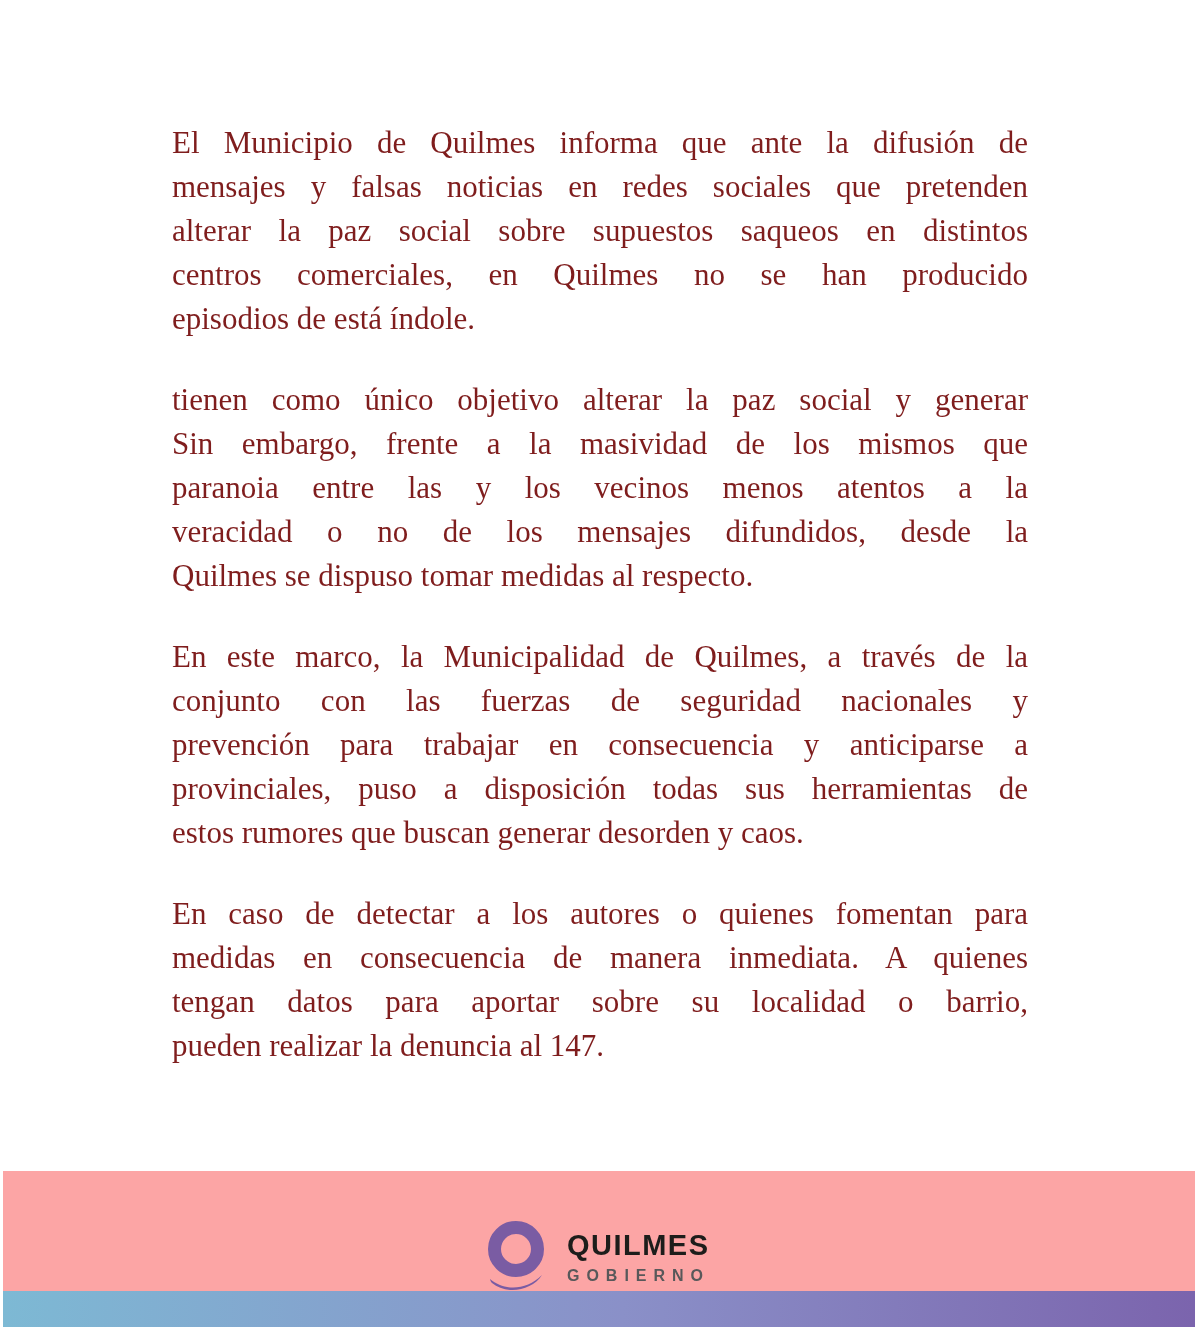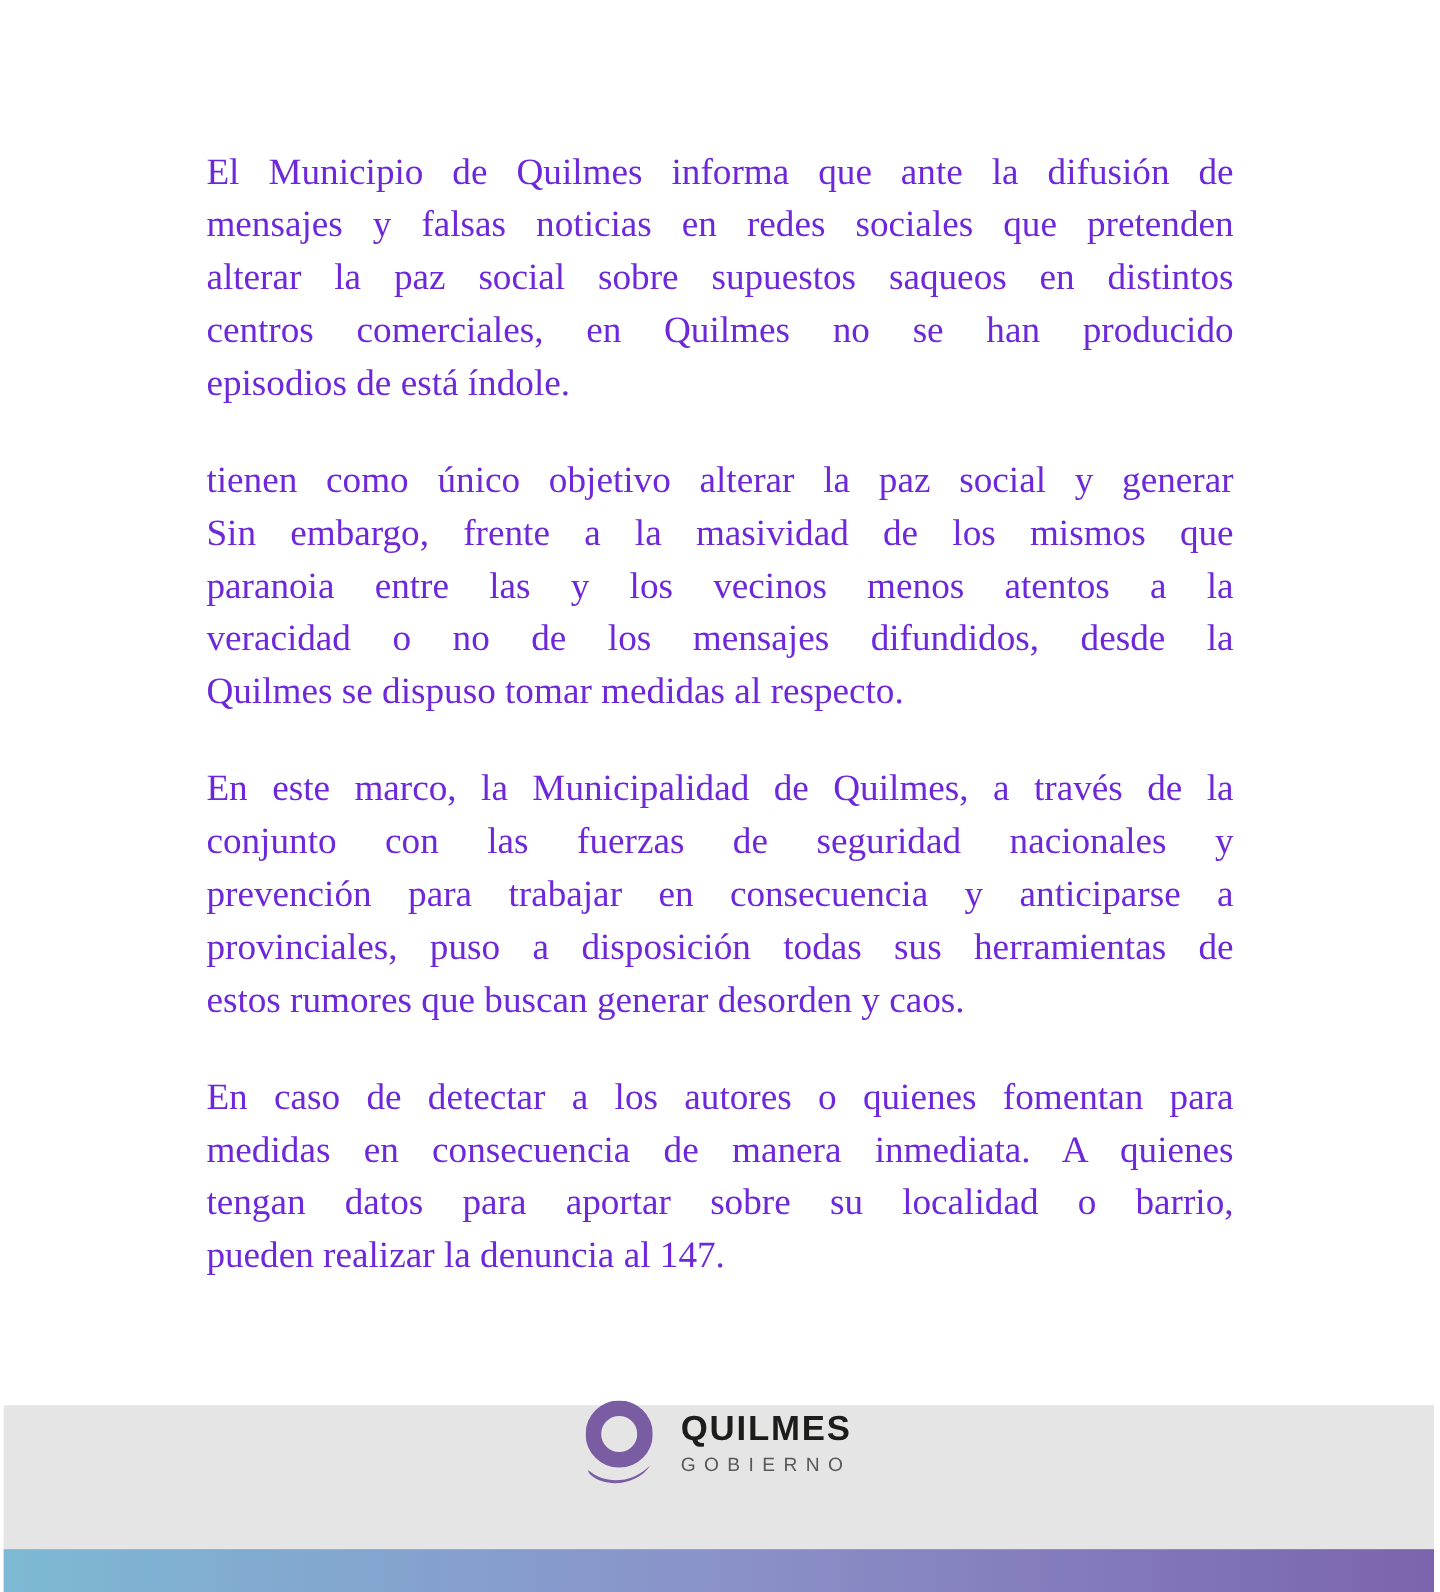--- a/index.html
+++ b/index.html
@@ -15,21 +15,21 @@
     overflow: hidden;
     font-family: "Liberation Serif", "DejaVu Serif", serif;
   }
 
   
   .doc {
     position: absolute;
     top: 121px;
     left: 172px;
     width: 856px;
-    color: #6d28d9;
+    color: #7f1d1d;
     font-size: 31px;
     line-height: 44px;
   }
   .para { margin: 0 0 37px 0; }
   .para:last-child { margin-bottom: 0; }
   .line {
     text-align: justify;
     text-align-last: justify;
     white-space: nowrap;
     overflow: hidden;
@@ -38,44 +38,44 @@
     text-align-last: left;
   }
 
   
   .footer {
     position: absolute;
     top: 1171px;
     left: 3px;
     right: 5px;
     height: 122px;
-    background: #e5e5e5;
+    background: #fca5a5;
     display: flex;
-    align-items: flex-start;
+    align-items: flex-end;
     justify-content: center;
   }
   .logo-group {
     display: flex;
     align-items: center;
     gap: 23px;
     margin-top: -4px;
   }
   .logo-mark { width: 56px; height: 72px; display: block; }
   .logo-text { display: flex; flex-direction: column; }
   .brand {
     font-family: "Liberation Sans", "DejaVu Sans", sans-serif;
     font-weight: bold;
     font-size: 29px;
     letter-spacing: 1.5px;
     color: #1d1d1b;
     line-height: 1.1;
   }
   .sub {
     font-family: "Liberation Sans", "DejaVu Sans", sans-serif;
-    font-weight: normal;
+    font-weight: bold;
     font-size: 16px;
     letter-spacing: 7px;
     color: #58585a;
     margin-top: 5px;
     line-height: 1.1;
   }
 
   
   .gradient-bar {
     position: absolute;

